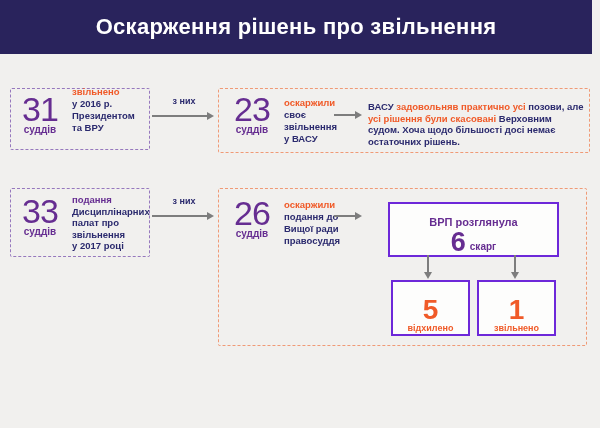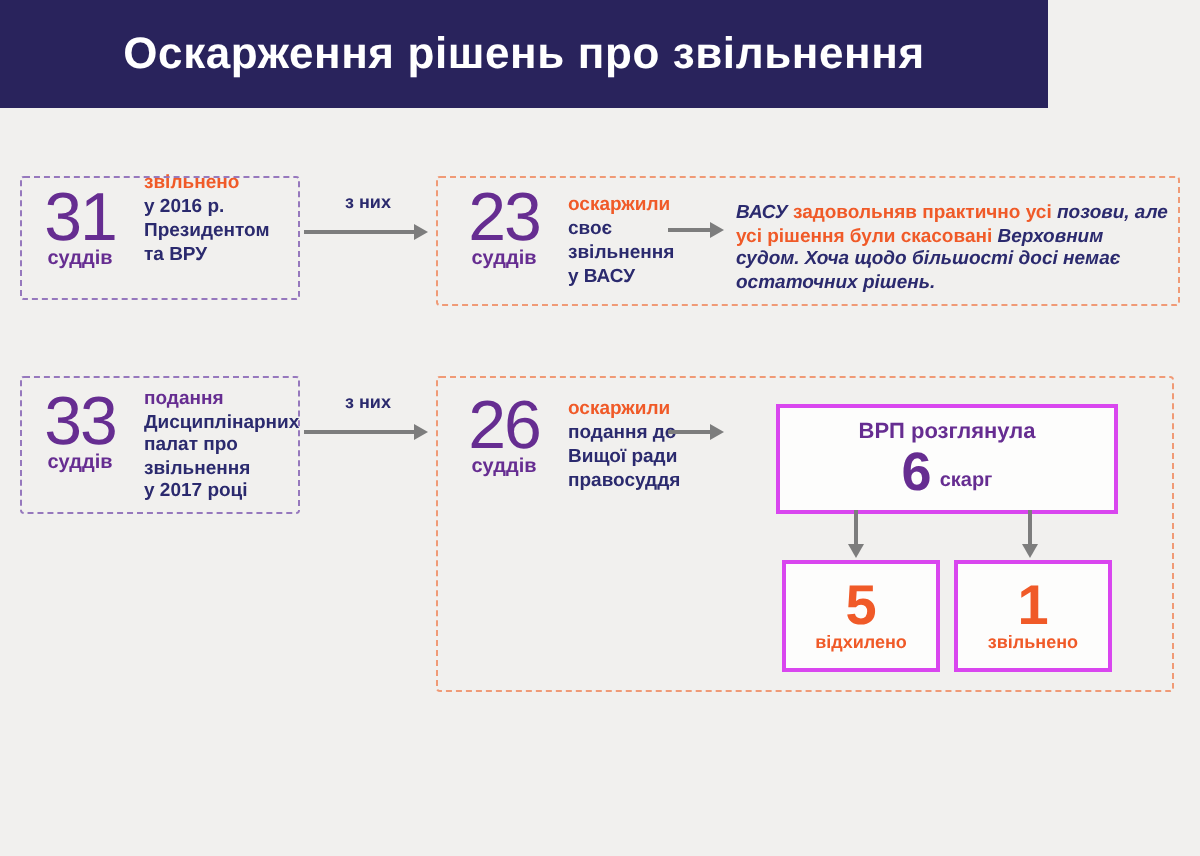--- a/index.html
+++ b/index.html
@@ -3,54 +3,54 @@
 <meta charset="utf-8">
 <style>
   html,body { margin:0; padding:0; }
   .canvas {
     position:relative; width:600px; height:428px;
     background:#f1f0ee; overflow:hidden;
     font-family:"Liberation Sans", sans-serif;
   }
   
   .header {
-    position:absolute; left:0; top:0; width:524px; height:54px;
+    position:absolute; left:0; top:0; width:592px; height:54px;
     background:#29235c; display:flex; align-items:center; justify-content:center;
   }
   .header .title {
     color:#ffffff; font-size:22px; font-weight:bold; letter-spacing:0.3px;
   }
   
   .dbox { position:absolute; border:1.5px dashed; border-radius:2px; }
   .dbox.purple { border-color:#9678bd; }
   .dbox.orange { border-color:#f09a76; }
   
   .sbox {
-    position:absolute; border:2px solid #d946ef; background:#fdfdfc;
-    display:flex; flex-direction:column; align-items:center; justify-content:center;
+    position:absolute; border:2px solid #6d28d9; background:#fdfdfc;
+    display:flex; flex-direction:column; align-items:center; justify-content:flex-end;
   }
   
   .numgroup { position:absolute; text-align:center; }
   .num {
     font-size:34px; font-weight:normal; color:#662d91;
     line-height:30px; letter-spacing:-1px;
   }
   .unit { font-size:10px; font-weight:bold; color:#662d91; line-height:11px; }
   
   .textcol {
     position:absolute; font-size:9.5px; font-weight:bold;
     line-height:12px; color:#2b2a6e; white-space:nowrap;
   }
   .hl-orange { color:#f05a28; }
   .hl-purple { color:#662d91; }
   
   .para {
     position:absolute; font-size:9.5px; font-weight:bold; line-height:11.5px;
   }
-  .seg-navy { color:#2b2a6e;font-style:italic; }
+  .seg-navy { color:#2b2a6e; }
   .seg-orange { color:#f05a28;text-align:right; }
   
   .harrow { position:absolute; height:2px; background:#7d7d7d; }
   .harrow::after {
     content:""; position:absolute; right:-6px; top:-3px;
     border-left:7px solid #7d7d7d;
     border-top:4px solid transparent; border-bottom:4px solid transparent;
   }
   .varrow { position:absolute; width:2px; background:#7d7d7d; }
   .varrow::after {

